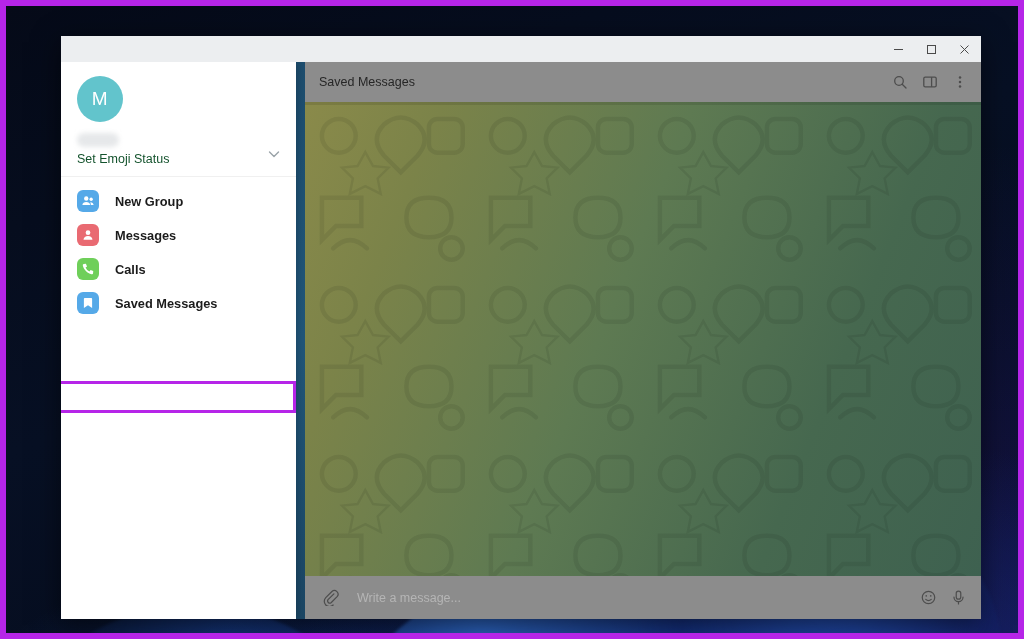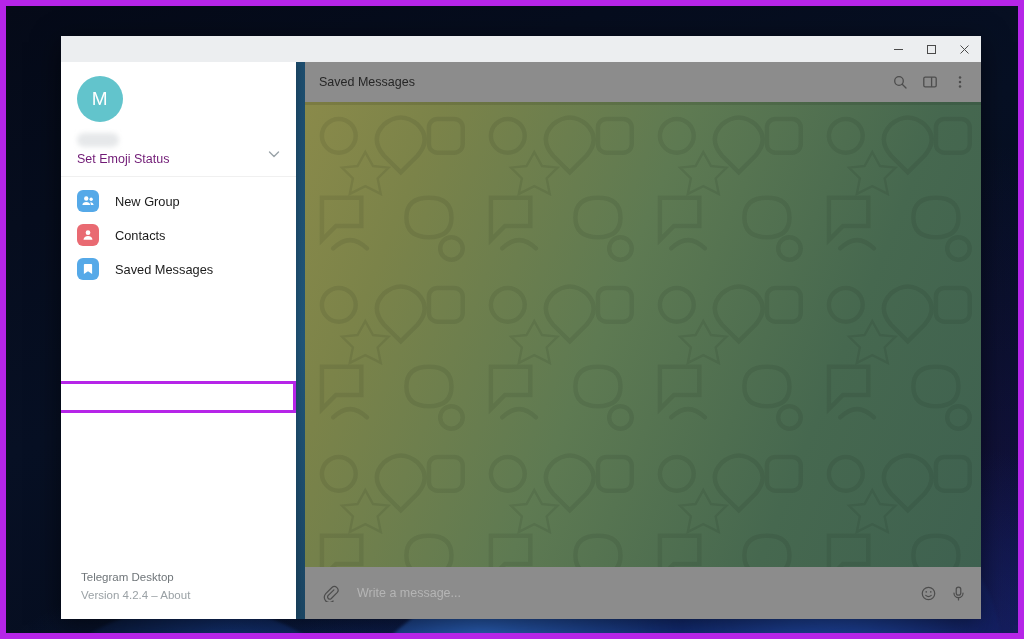--- a/index.html
+++ b/index.html
@@ -99,30 +99,30 @@
   }
   #name-blur {
     margin-top: 11px;
     width: 42px; height: 14px; border-radius: 7px;
     background: #e6e8ea;
     filter: blur(2.6px);
   }
   #emoji-status {
     margin-top: 5px;
     font-size: 12.5px;
-    color: #701a75;
+    color: #14532d;
   }
   #profile-chevron {
     position: absolute; right: 14px; bottom: 14px;
     color: #9aa3a8;
     width: 16px; height: 16px;
   }
 
   
-  #menu-list { padding-top: 7px; }
+  #menu-list { padding-top: 7px; font-weight: bold; }
   .menu-item {
     height: 34px;
     display: flex; align-items: center;
     padding: 0 16px;
     position: relative;
   }
   .mi-icon {
     width: 22px; height: 22px; border-radius: 6px;
     display: flex; align-items: center; justify-content: center;
     flex: none;
@@ -208,21 +208,21 @@
     position: absolute; inset: 0;
     opacity: 0.085;
     mix-blend-mode: multiply;
   }
   #chat-shadetop {
     position: absolute; left: 0; right: 0; top: 0; height: 3px;
     background: rgba(0,0,0,0.10);
   }
 
   #composer {
-    height: 52px; flex: none;
+    height: 43px; flex: none;
     background: #8c8c8c;
     display: flex; align-items: center;
     padding: 0 8px 0 10px;
   }
   .comp-icon {
     width: 30px; height: 30px;
     display: flex; align-items: center; justify-content: center;
     color: #4d4d4d;
     flex: none;
   }
@@ -294,45 +294,49 @@
           </div>
 
 
           <div class="menu-item">
             <div class="mi-icon" style="background:#e96a72">
               <svg width="14" height="14" viewBox="0 0 16 16" fill="#fff">
                 <circle cx="8" cy="5.4" r="2.7"></circle>
                 <path d="M2.9 13.4c0-2.8 2.3-4.3 5.1-4.3s5.1 1.5 5.1 4.3z"></path>
               </svg>
             </div>
-            <div class="mi-label">Contacts</div>
-          </div>
-
+            <div class="mi-label">Messages</div>
+          </div>
+
+          <div class="menu-item">
+            <div class="mi-icon" style="background:#6fcf5a">
+              <svg width="14" height="14" viewBox="0 0 16 16" fill="#fff">
+                <path d="M3.2 2.2 L5.6 2 l1.3 3.1 -1.7 1.2 a7.6 7.6 0 0 0 4.5 4.5 l1.2-1.7 L14 10.4 l-.2 2.4 c-.1.9-.9 1.3-1.8 1.1 C7.4 13 3 8.6 2.1 4 1.9 3.1 2.3 2.3 3.2 2.2z"></path>
+              </svg>
+            </div>
+            <div class="mi-label">Calls</div>
+          </div>
 
           <div class="menu-item">
             <div class="mi-icon" style="background:#55a9e8">
               <svg width="14" height="14" viewBox="0 0 16 16" fill="#fff">
                 <path d="M4.2 2.4 h7.6 a.9.9 0 0 1 .9.9 v10.3 L8 10.6 L3.3 13.6 V3.3 a.9.9 0 0 1 .9-.9z"></path>
               </svg>
             </div>
             <div class="mi-label">Saved Messages</div>
           </div>
 
 
 
         </div>
 
         <div id="settings-highlight"></div>
 
         <div id="menu-spacer"></div>
 
-        <div id="version-block">
-          <div id="version-title">Telegram Desktop</div>
-          <div id="version-sub">Version 4.2.4 – About</div>
-        </div>
 
       </div>
 
       <div id="chatlist-sliver"></div>
 
       <div id="chat-area">
 
         <div id="chat-header">
           <div id="chat-title">Saved Messages</div>
           <div class="hdr-icon">

